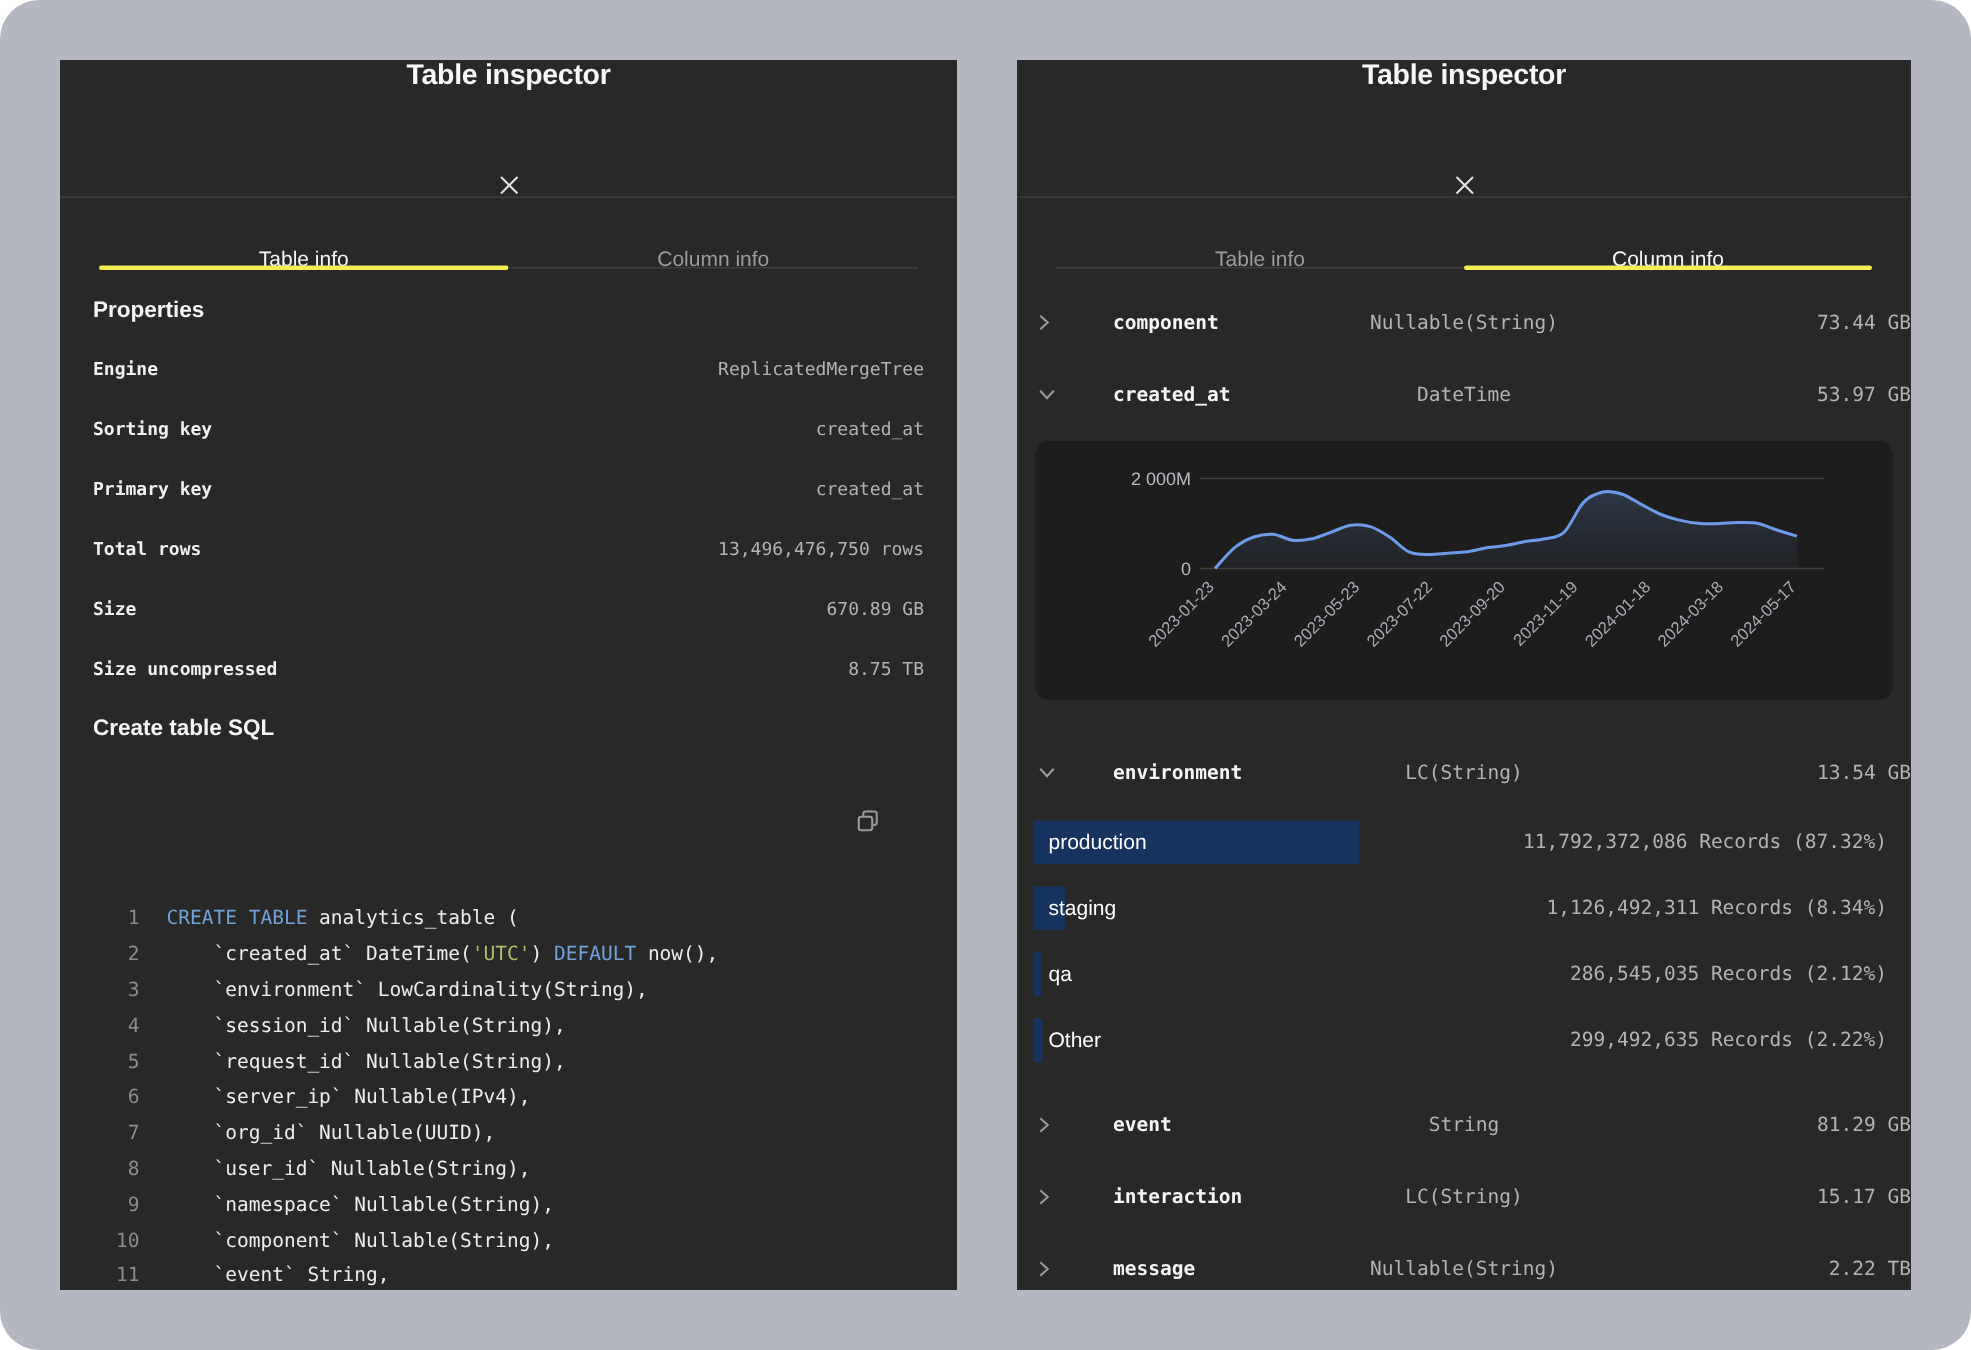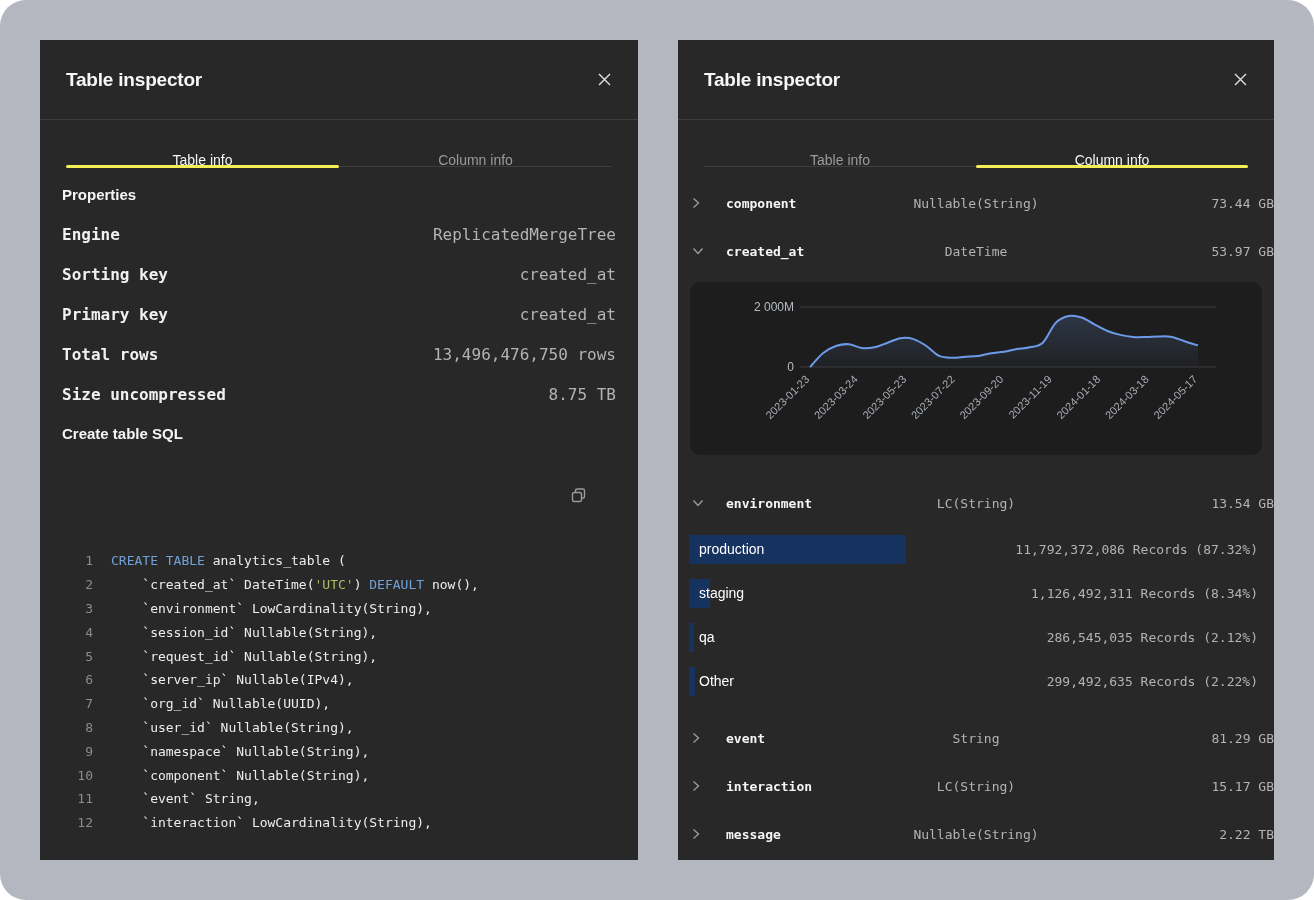--- a/index.html
+++ b/index.html
@@ -1,45 +1,45 @@
 <!DOCTYPE html>
 <html><head>
 <meta charset="utf-8">
 <style>
   html,body{margin:0;padding:0;background:#ffffff;font-family:"Liberation Sans",sans-serif;}
   .canvas{position:relative;width:1314px;height:900px;background:#b4b7c0;border-radius:26px;overflow:hidden;}
   .panel{position:absolute;top:40px;height:820px;background:#282828;overflow:hidden;}
   .panel.left{left:40px;width:598px;}
   .panel.right{left:678px;width:596px;}
-  .p-header{height:80px;display:flex;align-items:center;justify-content:space-between;padding:0 26px;border-bottom:1px solid #3d3d3d;box-sizing:border-box;}
+  .p-header{height:92px;display:flex;align-items:center;justify-content:space-between;padding:0 26px;border-bottom:1px solid #3d3d3d;box-sizing:border-box;flex-direction:column;}
   .p-title{font-size:19px;font-weight:bold;color:#f7f7f7;letter-spacing:-0.2px;}
   .close-btn{background:none;border:none;padding:0;cursor:pointer;display:flex;align-items:center;}
   .tabs{display:flex;margin:0 26px;height:48px;}
   .tab{flex:1;position:relative;display:flex;align-items:flex-end;justify-content:center;font-size:14px;color:#9b9b9b;cursor:pointer;}
   .tab.active{color:#f5f5f5;}
   .underline-active{position:absolute;left:0;right:0;bottom:0;height:3px;background:#f3ee55;border-radius:2px;}
   .underline-idle{position:absolute;left:0;right:0;bottom:1px;height:1px;background:#3d3d3d;}
   .content{padding:0 22px;}
   .section-h{font-size:15px;font-weight:bold;color:#f5f5f5;line-height:30px;margin:12px 0 0 0;}
   .props{margin-top:4px;}
-  .prop-row{height:40px;display:flex;align-items:center;justify-content:space-between;font-family:"DejaVu Sans Mono",monospace;font-size:16px;}
+  .prop-row{height:40px;display:flex;align-items:center;justify-content:space-between;font-family:"DejaVu Sans Mono",monospace;font-size:12px;}
   .prop-label{color:#f0f0f0;font-weight:bold;}
   .prop-value{color:#b3b3b3;}
   .sql-h{margin-top:5px;}
   .code{position:relative;margin-top:29px;font-family:"DejaVu Sans Mono",monospace;font-size:13px;line-height:23.8px;white-space:pre;}
   .code-line{display:flex;}
   .ln{width:31px;text-align:right;color:#8c8c8c;flex:none;}
   .lc{padding-left:18px;color:#ededed;}
   .tok-k{color:#70a1d7;}
   .tok-s{color:#b3bb66;}
   .copy-btn{position:absolute;top:-8px;right:27px;background:none;border:none;padding:2px;cursor:pointer;}
   
   .col-rows{margin-top:11px;}
   .col-row{height:48px;display:grid;grid-template-columns:1fr auto 1fr;align-items:center;font-family:"DejaVu Sans Mono",monospace;font-size:13px;cursor:pointer;}
-  .col-name-wrap{display:flex;align-items:center;gap:0;}
+  .col-name-wrap{display:flex;align-items:center;gap:16px;}
   .chev{width:12px;margin-left:14px;flex:none;display:flex;align-items:center;}
   .col-name{color:#f5f5f5;font-weight:bold;margin-left:22px;}
   .col-type{color:#b3b3b3;text-align:center;}
   .col-size{color:#b3b3b3;text-align:right;}
   .chart-box{background:#1d1d1d;border-radius:10px;margin:7px 12px 24px 12px;height:173px;}
   .bars-wrap{margin-bottom:11px;}
   .bar-row{position:relative;height:44px;display:flex;align-items:center;justify-content:space-between;padding-right:16px;}
   .bar-fill{position:absolute;left:11px;top:7.5px;height:29px;background:#16325f;}
   .bar-label{position:relative;z-index:1;margin-left:21px;font-size:14px;color:#ffffff;}
   .bar-records{font-family:"DejaVu Sans Mono",monospace;font-size:13px;color:#b3b3b3;}
@@ -79,20 +79,24 @@
             <span class="prop-label">Sorting key</span>
             <span class="prop-value">created_at</span>
           </div>
           <div class="prop-row">
             <span class="prop-label">Primary key</span>
             <span class="prop-value">created_at</span>
           </div>
           <div class="prop-row">
             <span class="prop-label">Total rows</span>
             <span class="prop-value">13,496,476,750 rows</span>
+          </div>
+          <div class="prop-row">
+            <span class="prop-label">Size</span>
+            <span class="prop-value">670.89 GB</span>
           </div>
           <div class="prop-row">
             <span class="prop-label">Size uncompressed</span>
             <span class="prop-value">8.75 TB</span>
           </div>
         </div>
       <h2 class="section-h sql-h">Create table SQL</h2>
       <div class="code" id="code">
         <button class="copy-btn">
           <svg width="17" height="17" viewBox="0 0 17 17">

